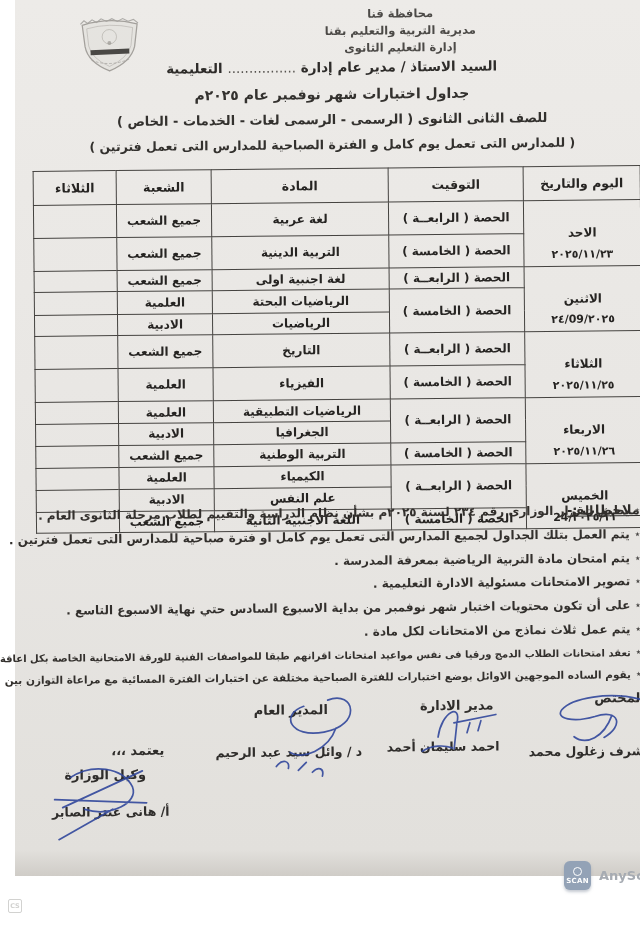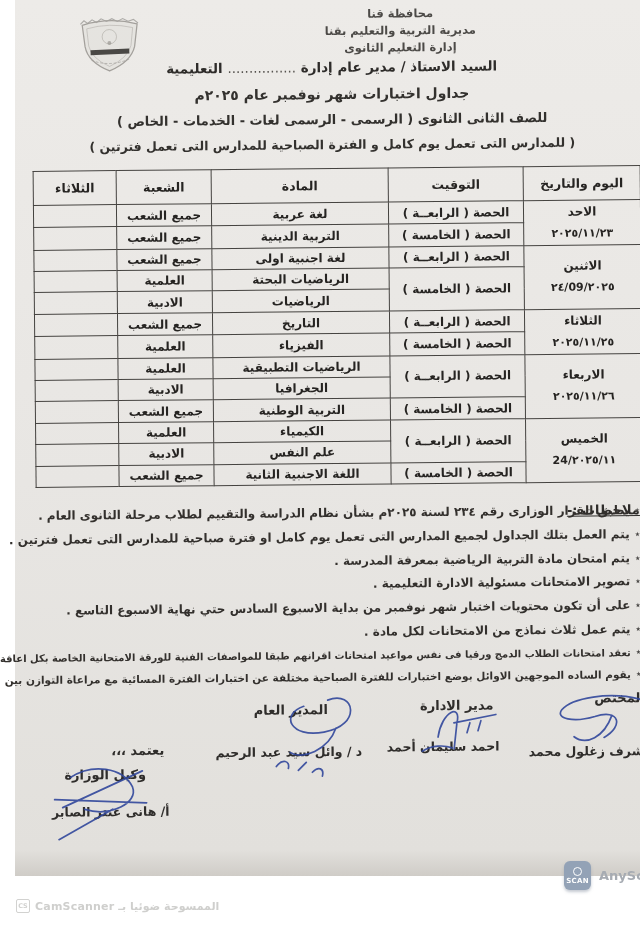--- a/index.html
+++ b/index.html
@@ -37,21 +37,21 @@
     border-collapse:collapse;direction:rtl;table-layout:fixed;
     color:#262422;
   }
   table.sched th,table.sched td{
     border:1.4px solid #454340;
     padding:0 3px;text-align:center;vertical-align:middle;
     font-size:12px;font-weight:700;overflow:hidden;white-space:nowrap;
   }
   table.sched thead th{height:33px;font-size:12.5px;}
   table.sched tbody tr{height:21.4px;}
-  td.day-cell div.dname{font-size:12px;}
+  td.day-cell div.dname{font-size:12px;margin-top:21px;}
   td.day-cell div.ddate{font-size:11px;letter-spacing:.3px;}
   td.day-cell{line-height:1.9;}
   td.time-cell{font-size:11.5px;}
 
   
   .notes-title{position:absolute;top:485px;right:16px;direction:rtl;font-size:13px;font-weight:700;color:#2e2c2a;
     text-decoration:underline;margin-top:20px;}
   .notes-list{position:absolute;top:502px;right:16px;left:6px;direction:rtl;color:#33302d;}
   .note{white-space:nowrap;font-size:12px;font-weight:700;line-height:22.8px;}
   .note .bullet{display:inline-block;margin-left:5px;font-size:10px;color:#4a4846;transform:translateY(-1px);}
@@ -67,21 +67,21 @@
 
   
   .anyscanner{position:absolute;left:518px;top:861px;display:flex;align-items:center;gap:8px;padding-left:46px;}
   .as-icon{width:27px;height:29px;border-radius:6px;background:#93a2b6;box-shadow:0 2px 3px rgba(140,150,165,.5);
     display:flex;flex-direction:column;align-items:center;justify-content:center;color:#fff;}
   .as-icon .ring{width:7px;height:7px;border:1.6px solid #fff;border-radius:50%;margin-bottom:1px;}
   .as-icon .scan-word{font-size:7px;font-weight:700;letter-spacing:.3px;}
   .as-text{font-size:13px;color:#a6abb2;font-weight:600;}
   .camscanner{position:absolute;left:8px;top:899px;display:flex;align-items:center;gap:5px;color:#cfcfcd;}
   .cs-icon{width:12px;height:12px;border:1.4px solid #d2d2d0;border-radius:2px;font-size:6.5px;font-weight:700;
-    display:flex;align-items:center;justify-content:center;color:#d2d2d0;margin-left:8px;}
+    display:flex;align-items:center;justify-content:center;color:#d2d2d0;}
   .cs-text{font-size:11px;font-weight:700;direction:rtl;letter-spacing:.2px;}
 </style>
 </head>
 <body>
 
 <div class="scan-page">
   <div class="tilt">
 
     <div class="paper-edge"></div>
 
@@ -273,14 +273,13 @@
 <div class="anyscanner">
   <div class="as-icon">
     <div class="ring"></div>
     <div class="scan-word">SCAN</div>
   </div>
   <div class="as-text">AnyScanner</div>
 </div>
 
 <div class="camscanner">
   <div class="cs-icon">CS</div>
-  <div class="cs-text">الممسوحة ضوئيا بـ CamScanner</div>
 </div>
 
 </body></html>

